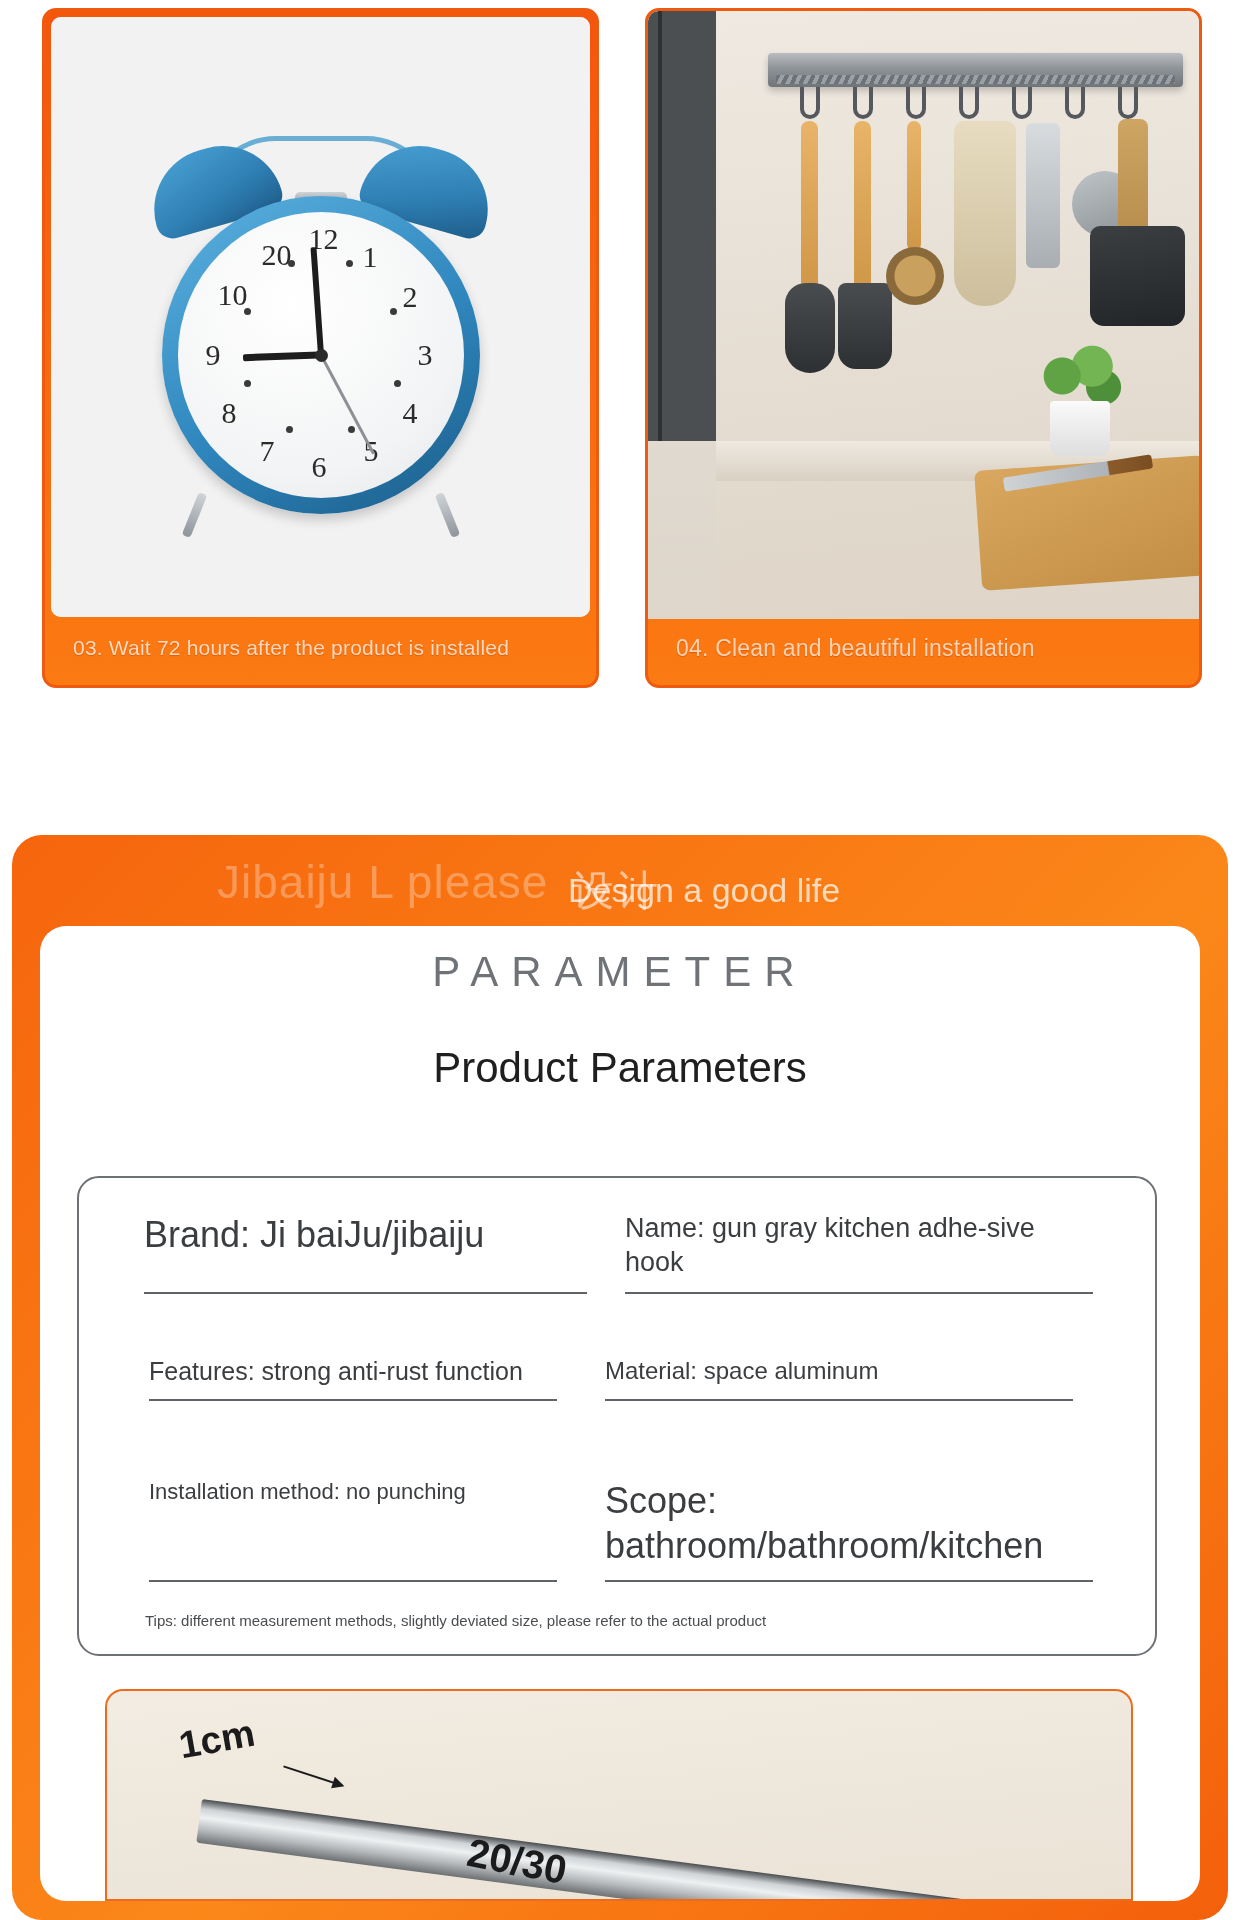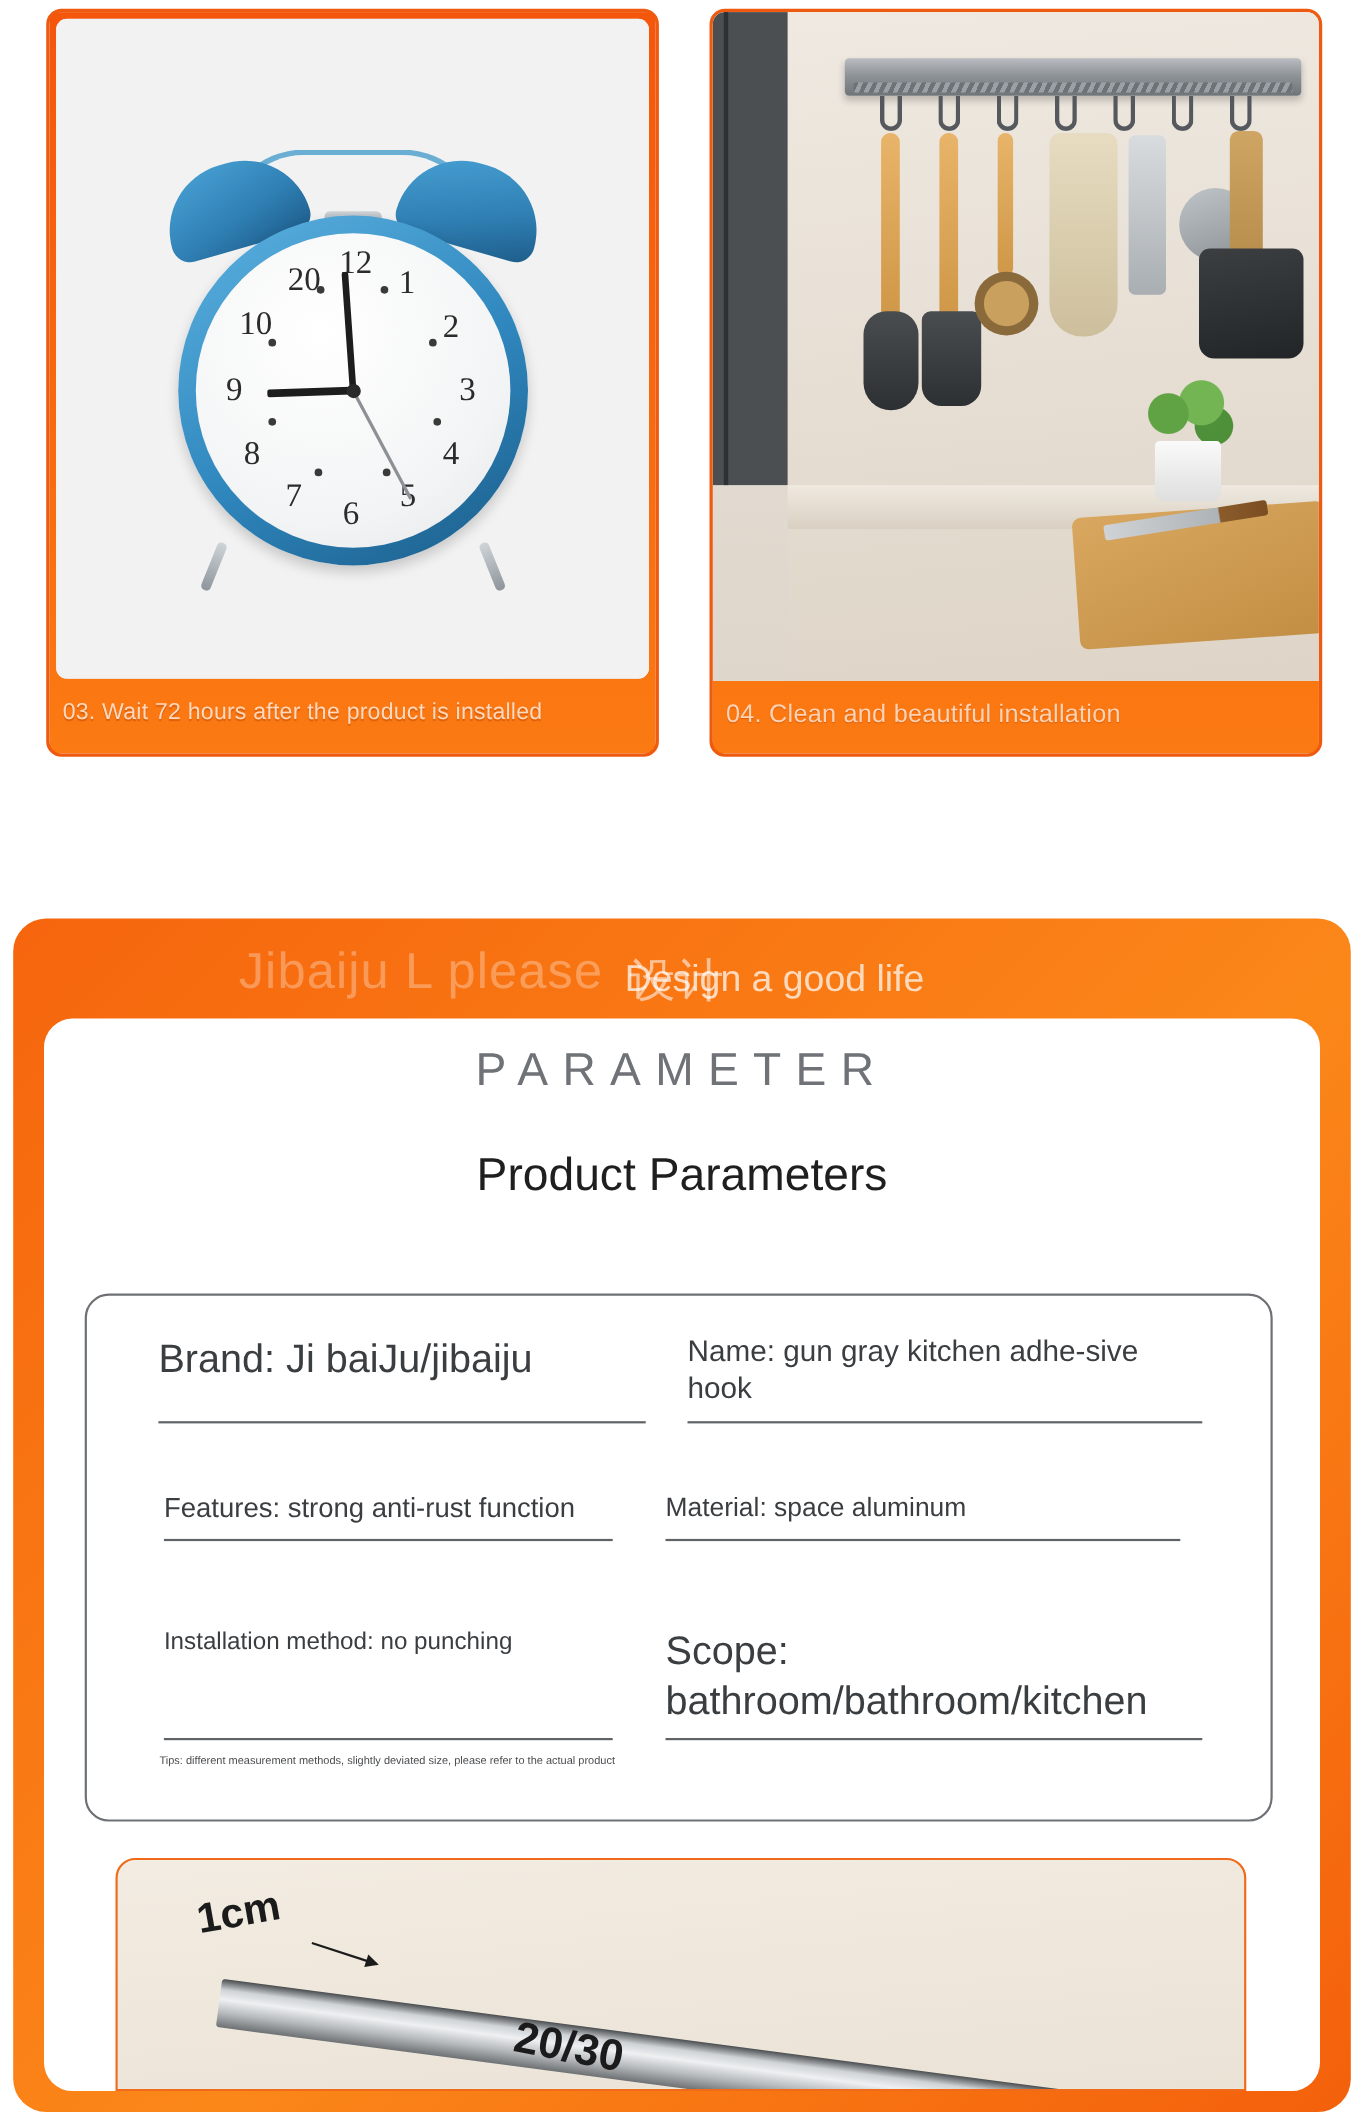--- a/index.html
+++ b/index.html
@@ -20,21 +20,21 @@
     overflow: hidden;
   }
   .card.left { left: 42px; }
   .card.right { left: 645px; text-decoration: underline; }
   .card-photo {
     position: absolute; top: 6px; left: 6px; right: 6px; height: 600px;
     border-radius: 10px; overflow: hidden; background: #f0f0f0;
   }
   .card.right .card-photo { top: 0; left: 0; right: 0; height: 608px; border-radius: 10px 10px 0 0; }
   .card-caption {
-    position: absolute; left: 0; right: 0; bottom: 0; height: 74px;
+    position: absolute; left: 16px; right: 0; bottom: 0; height: 74px;
     display: flex; align-items: center; padding-left: 12px;
     color: #ffd9bf; font-size: 21px; letter-spacing: .2px;
     text-shadow: 0 1px 1px rgba(150,50,0,.35);
   }
   .card.right .card-caption { color: #ffd2b4; font-size: 23px; }
 
   
   .clock-bg { position: absolute; inset: 0; background: #f2f2f2; }
   .clock { position: absolute; left: 50%; top: 52%; transform: translate(-50%,-50%); width: 350px; height: 390px; }
   .bell { position: absolute; width: 130px; height: 78px; border-radius: 66px 66px 18px 18px;
@@ -144,21 +144,21 @@
   .c-name span { font-size: 27px; }
   .c-feat  { width: 420px; margin-left: 64px; }
   .c-feat span { font-size: 25px; }
   .c-mat   { width: 480px; margin-left: 36px; }
   .c-mat span { font-size: 24px; }
   .c-inst  { width: 420px; margin-left: 64px; }
   .c-inst span { font-size: 22px; }
   .c-scope { width: 500px; margin-left: 36px; }
   .c-scope span { font-size: 36px; }
   .spec-tip {
-    position: absolute; left: 66px; top: 418px; font-size: 10px; color: #4a4d50; text-align: right;
+    position: absolute; left: 66px; top: 434px; font-size: 15px; color: #4a4d50; text-align: right;
   }
 
   
   .dim-photo {
     position: absolute; left: 65px; top: 763px; width: 1028px; height: 212px;
     border: 2px solid #ef6b1b; border-radius: 18px 18px 0 0; overflow: hidden;
     background: linear-gradient(175deg,#f3ece2 0%,#eae2d5 100%);
   }
   .dim-rail {
     position: absolute; left: 95px; top: 108px; width: 880px; height: 44px;

